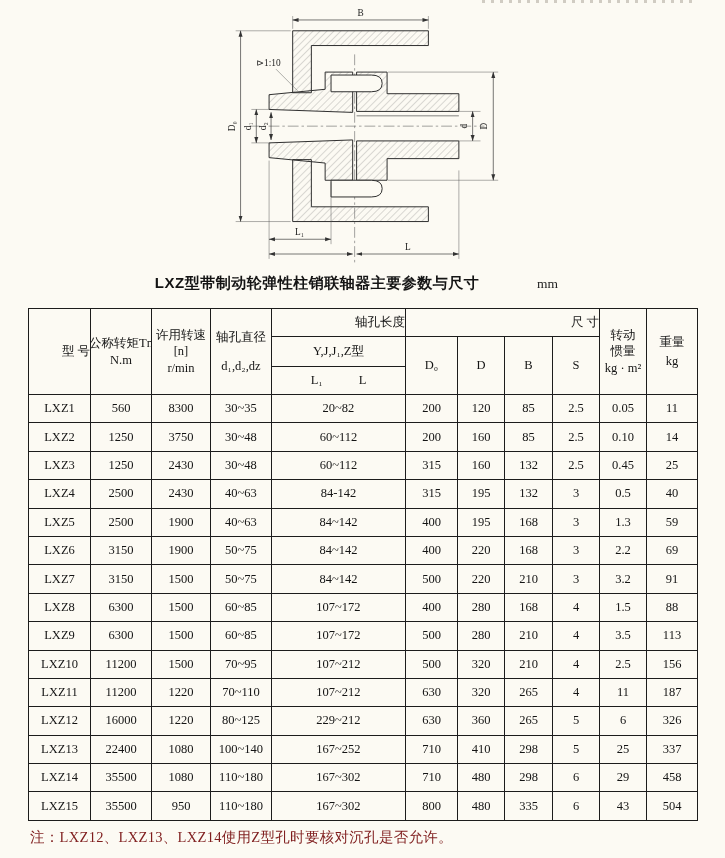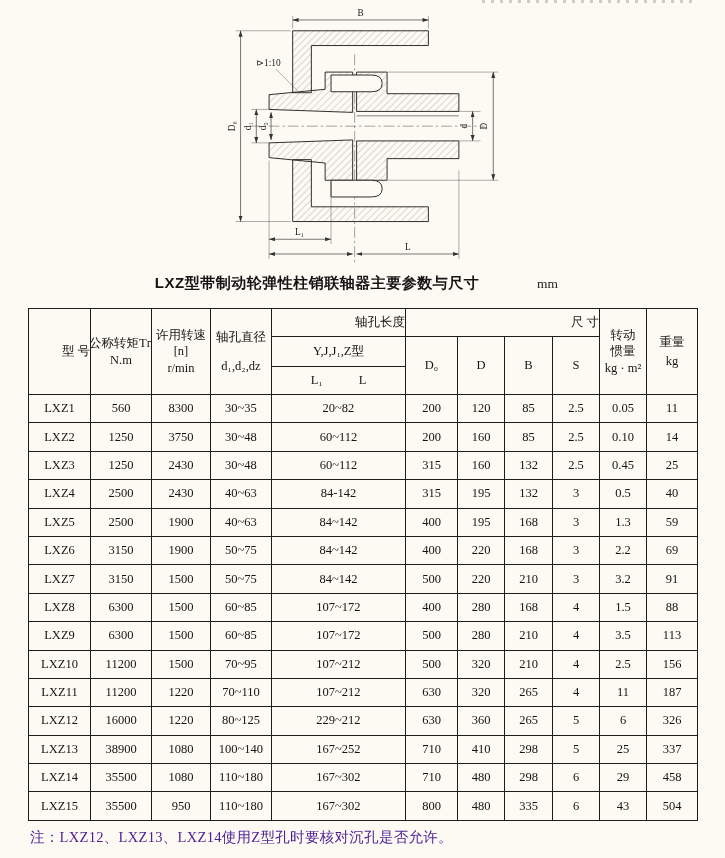--- a/index.html
+++ b/index.html
@@ -41,21 +41,21 @@
   thead tr.h1 th{height:27px;text-align:right;}
   thead tr.h2 th{height:29px;}
   thead tr.h3 th{height:27px;}
   tbody td{height:27.4px;}
   .stack{display:flex;flex-direction:column;justify-content:center;align-items:center;line-height:1.3;}
   .stack.gap14{gap:13px;font-family:Liberation Serif, serif;}
   .stack.gap8{gap:3px;}
   .l1l{display:flex;justify-content:center;gap:36px;}
   .note{
     position:absolute;top:828px;left:30px;
-    font-size:14.5px;color:#4c1d95;letter-spacing:.3px;
+    font-size:14.5px;color:#7f1d1d;letter-spacing:.3px;
   }
 
   
   .part{fill:url(#hatch);stroke:#2c2c2c;stroke-width:1;stroke-linejoin:round;}
   .blank{fill:#fcfaf3;stroke:#2c2c2c;stroke-width:1;}
   .thin{stroke:#2c2c2c;stroke-width:.6;fill:none;}
   .cl{stroke:#555;stroke-width:.55;stroke-dasharray:11 3 2.5 3;fill:none;}
   .ext{stroke:#5a5a5a;stroke-width:.5;fill:none;}
   .dim{stroke:#3a3a3a;stroke-width:.7;fill:none;
        marker-start:url(#arrow);marker-end:url(#arrow);}
@@ -392,21 +392,21 @@
             <td>229~212</td>
             <td>630</td>
             <td>360</td>
             <td>265</td>
             <td>5</td>
             <td>6</td>
             <td>326</td>
           </tr>
           <tr>
             <td>LXZ13</td>
-            <td>38900</td>
+            <td>22400</td>
             <td>1080</td>
             <td>100~140</td>
             <td>167~252</td>
             <td>710</td>
             <td>410</td>
             <td>298</td>
             <td>5</td>
             <td>25</td>
             <td>337</td>
           </tr>

